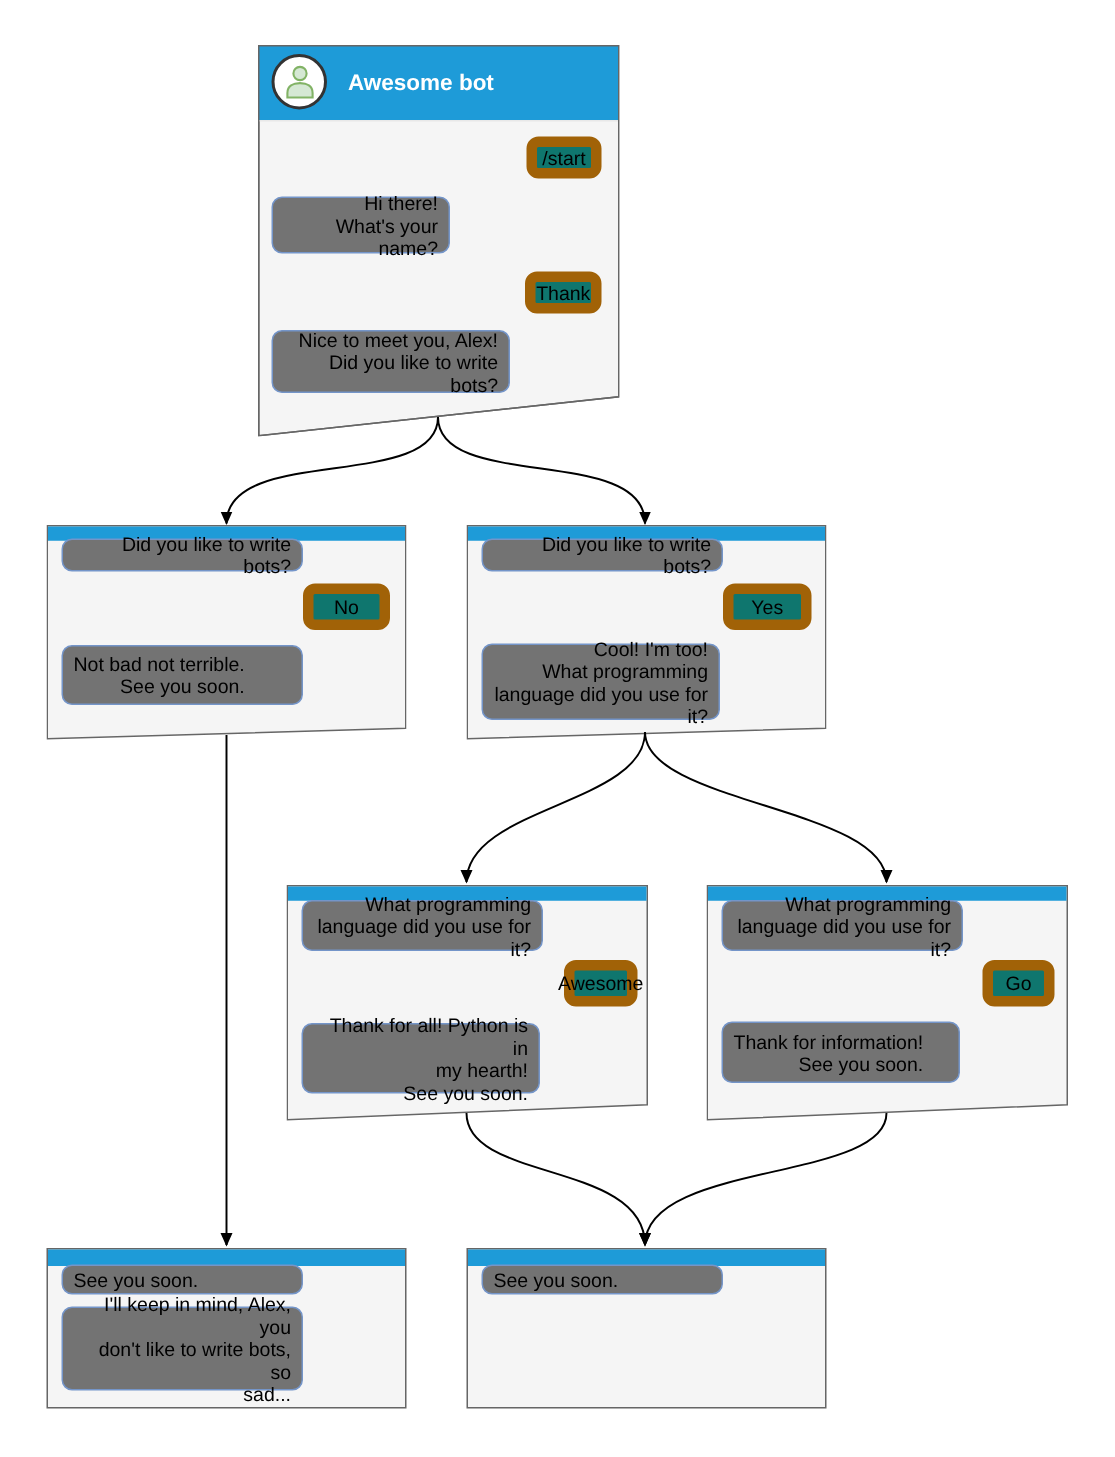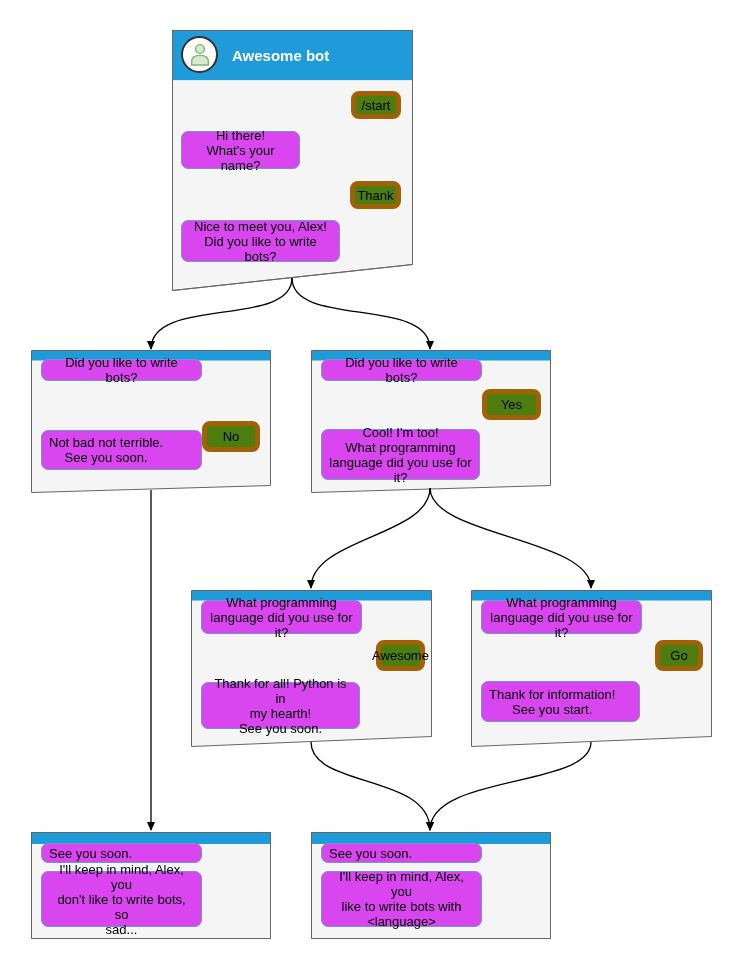--- a/index.html
+++ b/index.html
@@ -11,25 +11,25 @@
   }
   .win { position:absolute; }
   .win svg.shape { position:absolute; left:0; top:0; }
   .bubble {
     position:absolute; box-sizing:border-box;
     display:flex; align-items:center;
     font-size:13px; line-height:15px;
     white-space:pre-line; border-radius:7px;
   }
   .bubble.bot {
-    background:#d946ef; border:1px solid #7495C9;
-    justify-content:flex-start; padding:0 7px; text-align:center;
+    background:#737373; border:1px solid #7495C9;
+    justify-content:flex-start; padding:0 7px; text-align:right;
   }
   .bubble.user {
-    background:#4d7c0f; border:5px solid #a16207;
+    background:#0f766e; border:7px solid #a16207;
     justify-content:center; text-align:center; border-radius:8px;
   }
   .big-title {
     position:absolute; left:60px; top:0; height:50px;
     display:flex; align-items:center;
     color:#fff; font-weight:bold; font-size:15px;
   }
   .avatar {
     position:absolute; left:9px; top:6px; width:37px; height:37px;
     background:#fff; border:2px solid #333; border-radius:50%;
@@ -72,21 +72,21 @@
     <div class="bubble bot" style="left:9px; top:190px; width:159px; height:42px;">Nice to meet you, Alex!
 Did you like to write bots?</div>
   </div>
 
   <div class="win" style="left:31px; top:350px; width:240px; height:144px;">
     <svg class="shape" width="240" height="144">
       <polygon points="0.5,0.5 239.5,0.5 239.5,135.5 0.5,142.5" fill="#F5F5F5" stroke="#666666" stroke-width="1"></polygon>
       <rect x="1" y="1" width="238" height="9.5" fill="#1E9BD8"></rect>
     </svg>
     <div class="bubble bot" style="left:10px; top:9px; width:161px; height:22px;">Did you like to write bots?</div>
-    <div class="bubble user" style="left:171px; top:39px; width:58px; height:31px;margin-top:32px;">No</div>
+    <div class="bubble user" style="left:171px; top:39px; width:58px; height:31px;">No</div>
     <div class="bubble bot" style="left:10px; top:80px; width:161px; height:40px;">Not bad not terrible.
 See you soon.</div>
   </div>
 
   <div class="win" style="left:311px; top:350px; width:240px; height:144px;">
     <svg class="shape" width="240" height="144">
       <polygon points="0.5,0.5 239.5,0.5 239.5,135.5 0.5,142.5" fill="#F5F5F5" stroke="#666666" stroke-width="1"></polygon>
       <rect x="1" y="1" width="238" height="9.5" fill="#1E9BD8"></rect>
     </svg>
     <div class="bubble bot" style="left:10px; top:9px; width:161px; height:22px;">Did you like to write bots?</div>
@@ -111,37 +111,34 @@
 
   <div class="win" style="left:471px; top:590px; width:241px; height:158px;">
     <svg class="shape" width="241" height="158">
       <polygon points="0.5,0.5 240.5,0.5 240.5,146.5 0.5,156.5" fill="#F5F5F5" stroke="#666666" stroke-width="1"></polygon>
       <rect x="1" y="1" width="239" height="9.5" fill="#1E9BD8"></rect>
     </svg>
     <div class="bubble bot" style="left:10px; top:10px; width:161px; height:34px;">What programming
 language did you use for it?</div>
     <div class="bubble user" style="left:184px; top:50px; width:48px; height:31px;">Go</div>
     <div class="bubble bot" style="left:10px; top:91px; width:159px; height:41px;">Thank for information!
-See you start.</div>
+See you soon.</div>
   </div>
 
   <div class="rect-win" style="left:31px; top:832px; width:240px; height:107px;">
     <div class="strip"></div>
     <div class="bubble bot" style="left:9px; top:10px; width:161px; height:20px;">See you soon.</div>
     <div class="bubble bot" style="left:9px; top:38px; width:161px; height:56px;">I'll keep in mind, Alex, you
 don't like to write bots, so
 sad...</div>
   </div>
 
   <div class="rect-win" style="left:311px; top:832px; width:240px; height:107px;">
     <div class="strip"></div>
     <div class="bubble bot" style="left:9px; top:10px; width:161px; height:20px;">See you soon.</div>
-    <div class="bubble bot" style="left:9px; top:38px; width:161px; height:56px;">I'll keep in mind, Alex, you
-like to write bots with
-&lt;language&gt;</div>
   </div>
 
   <svg id="edges" width="743" height="971">
     <defs>
       <marker id="arrow" viewBox="0 0 10 10" refX="8" refY="5" markerWidth="10" markerHeight="10" markerUnits="userSpaceOnUse" orient="auto">
         <path d="M0,1 L9,5 L0,9 z" fill="#000"></path>
       </marker>
     </defs>
     <g fill="none" stroke="#000" stroke-width="1.3">
       <path d="M292,278 C292,328 151,296 151,349" marker-end="url(#arrow)"></path>

